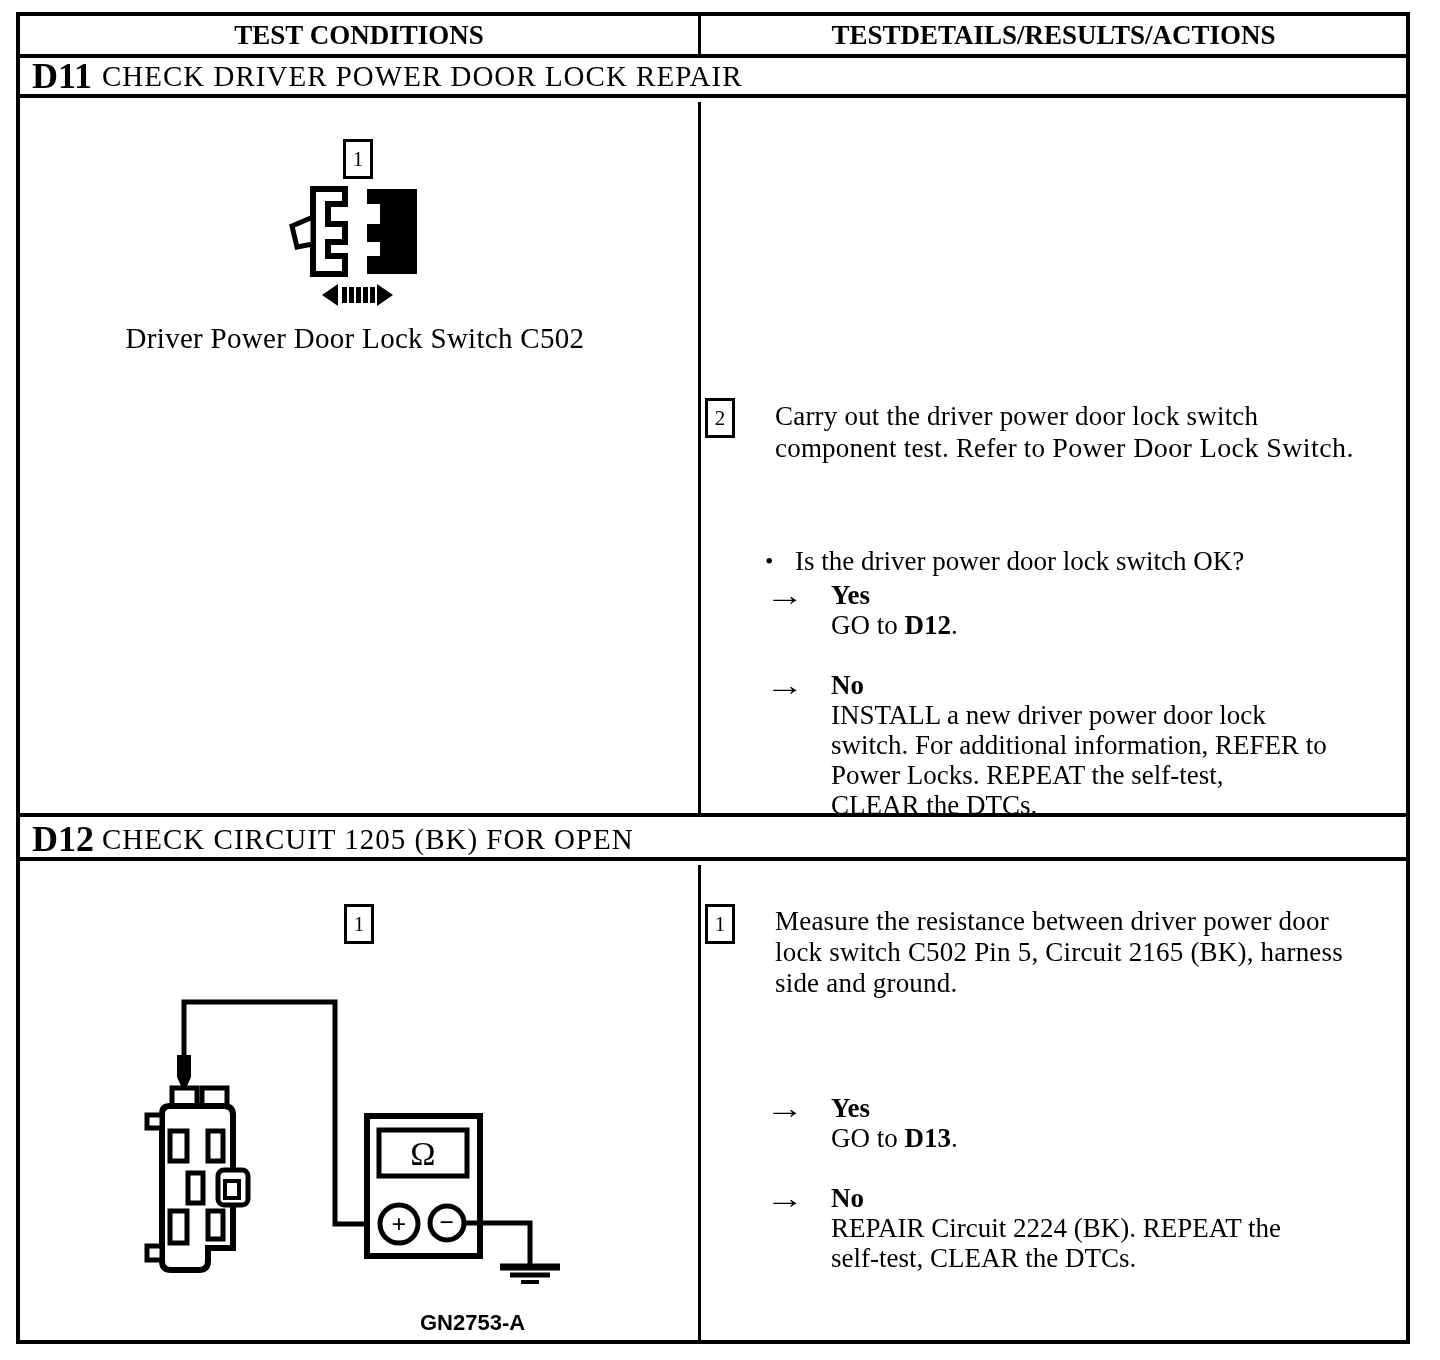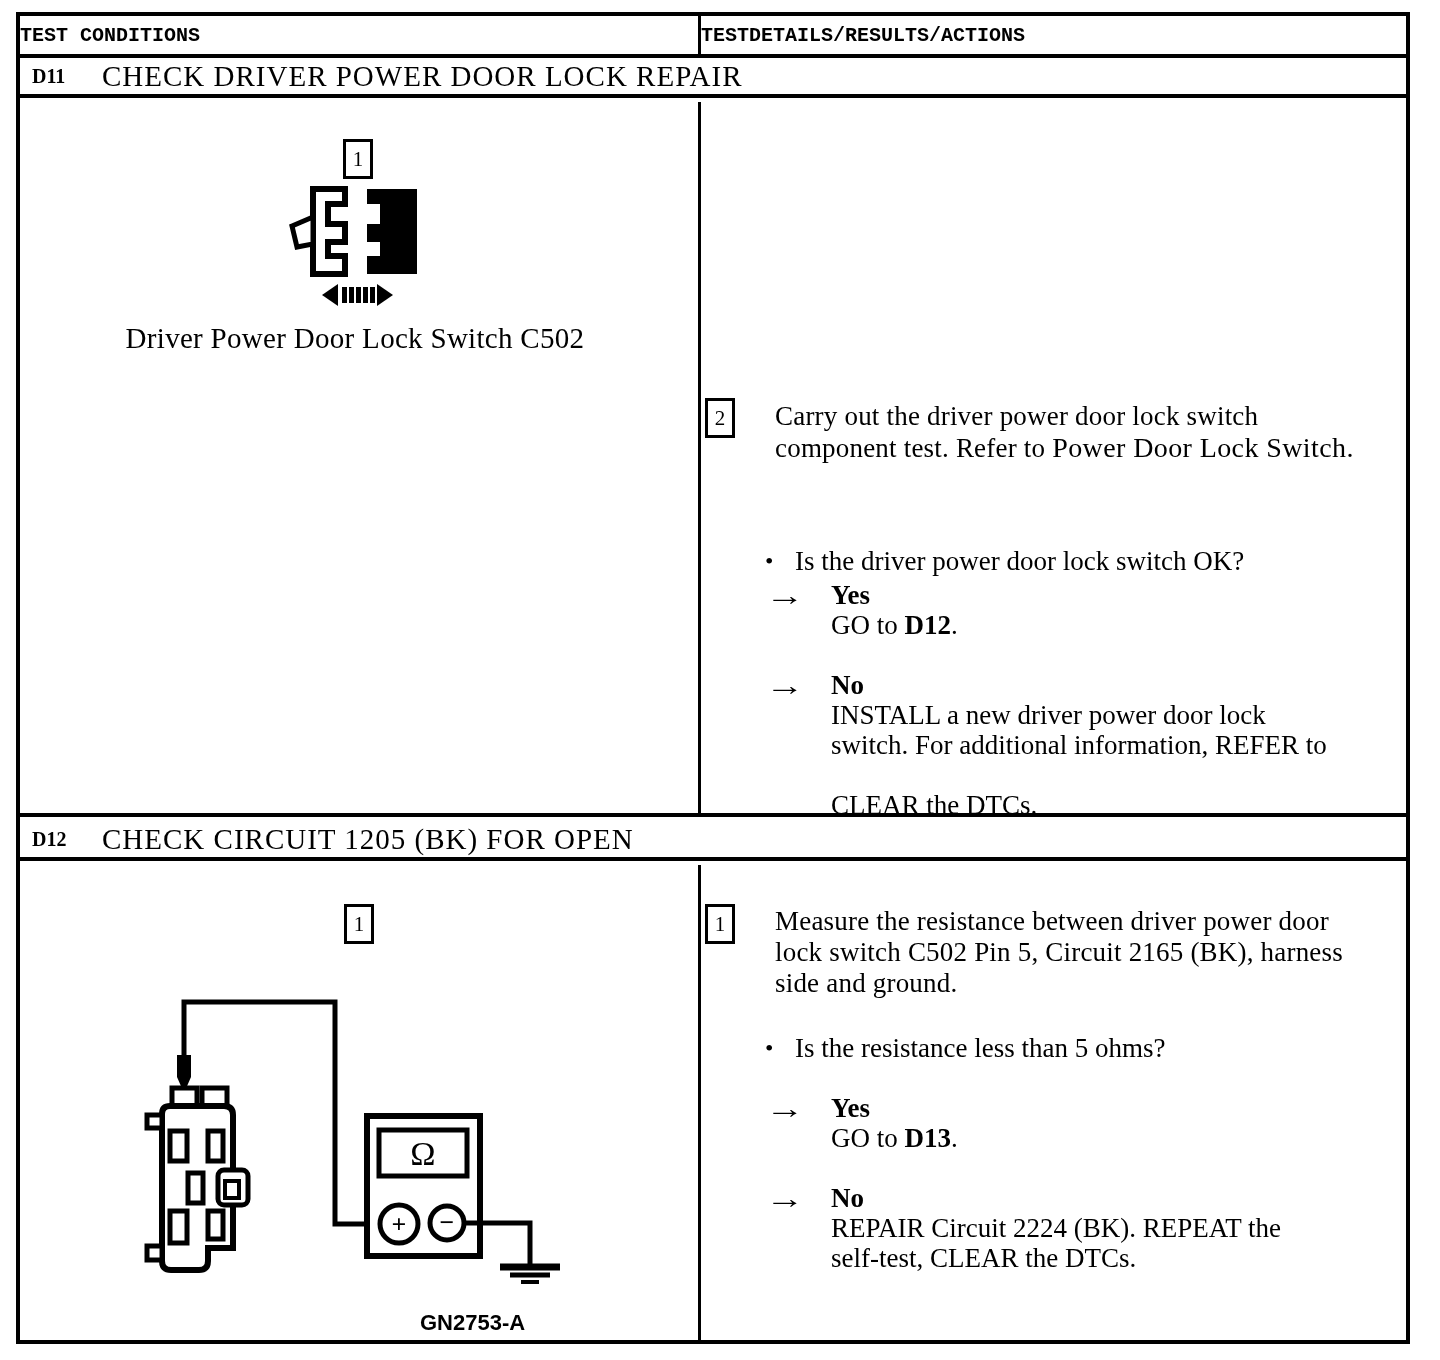--- a/index.html
+++ b/index.html
@@ -3,26 +3,26 @@
 <meta charset="utf-8">
 <style>
   html,body{margin:0;padding:0;background:#e8e8e8;}
   .page{position:relative;width:1440px;height:1360px;background:#ffffff;color:#000;
         font-family:"Liberation Serif",serif;overflow:hidden;}
   .frame{position:absolute;left:16px;top:12px;width:1386px;height:1324px;border:4px solid #000;}
 
   
   .row{position:absolute;left:0;width:100%;box-sizing:border-box;}
   .row-head{top:0;height:42px;border-bottom:4px solid #000;display:flex;}
-  .row-head .hcell{display:flex;align-items:center;justify-content:flex-start;
-        font-family:Liberation Mono, monospace;font-weight:bold;font-size:20px;letter-spacing:0px;}
+  .row-head .hcell{display:flex;align-items:center;justify-content:center;
+        font-family:Liberation Serif, serif;font-weight:bold;font-size:27px;letter-spacing:0px;}
   .hcell-l{width:681px;border-right:3px solid #000;box-sizing:border-box;}
   .hcell-r{flex:1;}
   .bar{height:40px;border-bottom:4px solid #000;display:flex;align-items:center;font-size:29px;}
-  .bar .code{font-weight:bold;margin-left:12px;min-width:70px;font-size:20px;}
+  .bar .code{font-weight:bold;margin-left:12px;min-width:70px;font-size:36px;}
   .bar .btitle{letter-spacing:1px;}
   .bar-d11{top:42px;}
   .body-d11{top:86px;height:715px;border-bottom:4px solid #000;}
   .bar-d12{top:805px;}
   .body-d12{top:849px;height:475px;}
 
   .lcell{position:absolute;left:0;top:0;width:678px;height:100%;}
   .vdivider{position:absolute;left:678px;top:0;bottom:0;width:3px;background:#000;}
   .rcell{position:absolute;left:681px;right:0;top:0;height:100%;}
 
@@ -105,21 +105,21 @@
             <span class="oc-label">Yes</span><br>
             <span><span>GO to </span><span class="b">D12</span><span>.</span></span>
           </div>
         </div>
         <div class="outcome" style="left:64px;top:568px;">
           <span class="arrow">→</span>
           <div class="oc-content">
             <span class="oc-label">No</span><br>
             <span>INSTALL a new driver power door lock</span><br>
             <span>switch. For additional information, REFER to</span><br>
-            <br>
+            <span>Power Locks. REPEAT the self-test,</span><br>
             <span>CLEAR the DTCs.</span>
           </div>
         </div>
       </div>
     </div>
 
     <div class="row bar bar-d12" style="border-top:0;">
       <span class="code">D12</span>
       <span class="btitle">CHECK CIRCUIT 1205 (BK) FOR OPEN</span>
     </div>
@@ -175,23 +175,20 @@
       <div class="vdivider"></div>
       <div class="rcell">
         <div class="mbox" style="left:4px;top:39px;">
           <span>1</span>
         </div>
         <div class="step-text" style="left:62px;top:41px;width:650px;">
           <span>Measure the resistance between driver power door</span><br>
           <span>lock switch C502 Pin 5, Circuit 2165 (BK), harness</span><br>
           <span>side and ground.</span>
         </div>
-        <div class="q-row" style="left:64px;top:168px;">
-          <span class="bullet">•</span><span>Is the resistance less than 5 ohms?</span>
-        </div>
         <div class="outcome" style="left:64px;top:228px;">
           <span class="arrow">→</span>
           <div class="oc-content">
             <span class="oc-label">Yes</span><br>
             <span><span>GO to </span><span class="b">D13</span><span>.</span></span>
           </div>
         </div>
         <div class="outcome" style="left:64px;top:318px;">
           <span class="arrow">→</span>
           <div class="oc-content">

